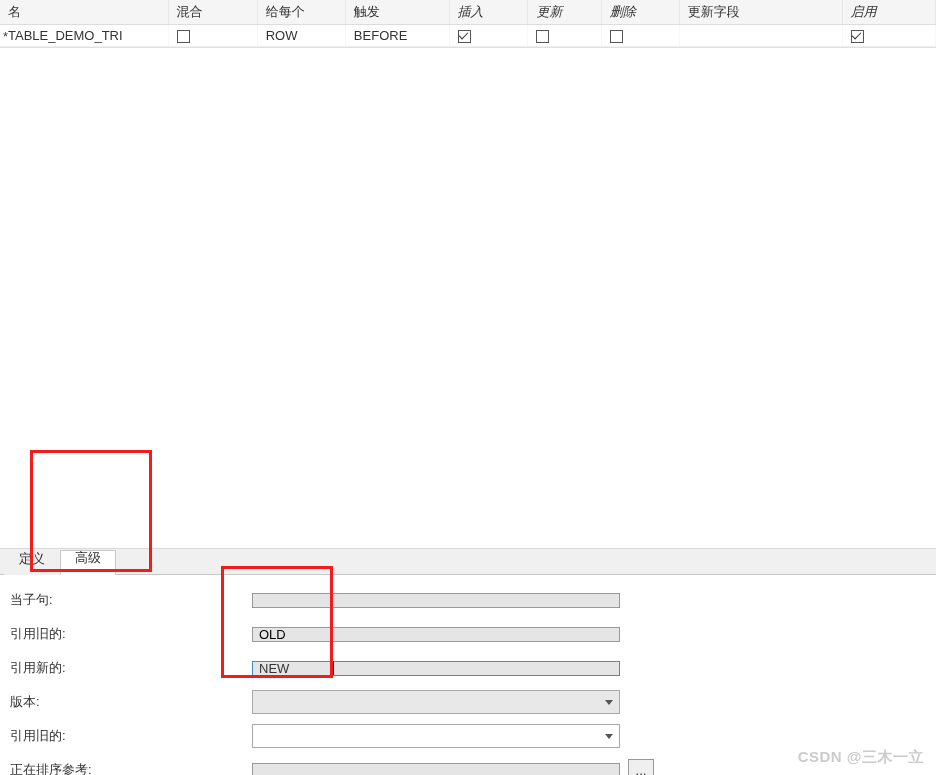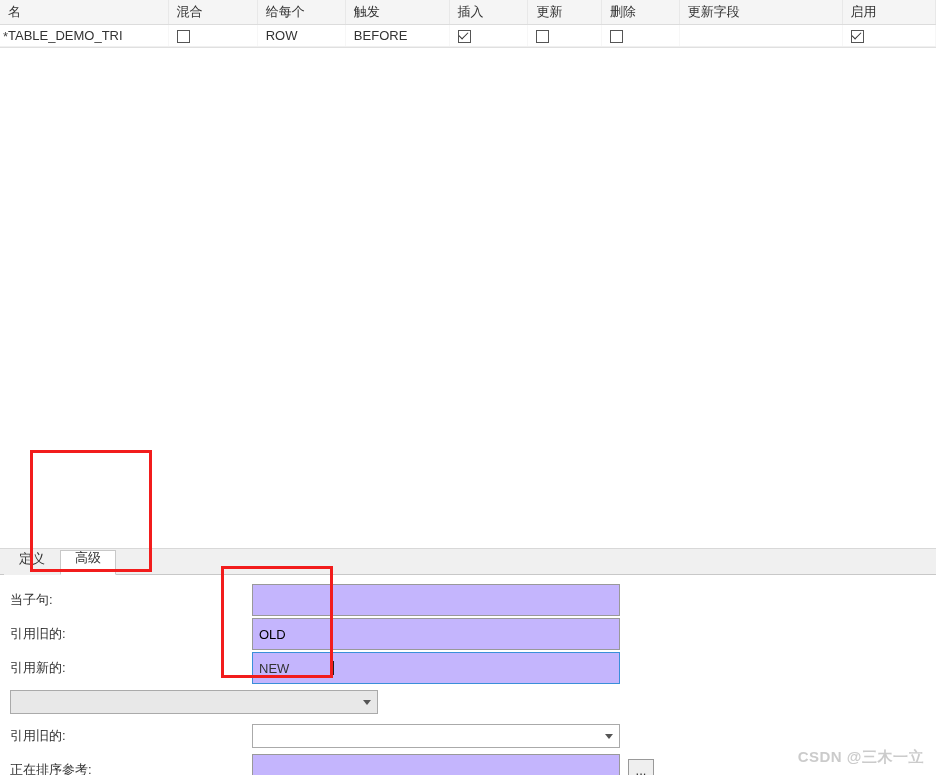--- a/index.html
+++ b/index.html
@@ -46,21 +46,21 @@
     }
     .col-name   { width: 162px; }
     .col-mix    { width: 86px; }
     .col-each   { width: 85px; }
     .col-trig   { width: 100px; }
     .col-ins    { width: 76px; }
     .col-upd    { width: 71px; }
     .col-del    { width: 75px; }
     .col-updf   { width: 157px; }
     .col-en     { width: 90px; }
-    .center { text-align: center; }
+    .center { text-align: center; font-style: italic; }
 
     .name-cell { position: relative; padding-left: 14px; }
     .modmark {
       position: absolute;
       left: 3px;
       top: 4px;
       color: #444;
       font-size: 13px;
     }
 
@@ -134,27 +134,27 @@
       align-items: center;
       height: 34px;
     }
     .form-label {
       width: 242px;
       font-size: 13px;
       color: #333;
     }
     .text-input {
       width: 368px;
-      height: 32px;
+      height: 15px;
       border: 1px solid #999;
       padding: 2px 6px;
       font-size: 13px;
       font-family: inherit;
       outline: none;
-      background: #c4b5fd;
+      background: #e5e5e5;
     }
     .text-input.focused {
       border-color: #3a8fd9;
     }
     .combo-box {
       width: 368px;
       height: 24px;
       border: 1px solid #aaa;
       background: #e8e8e8;
       display: flex;
@@ -296,20 +296,21 @@
 
   <div class="form-row">
     <div class="form-label">引用新的:</div>
     <div class="text-input focused" style="display:flex;align-items:center;gap:44px;">
       <span>NEW</span>
         <span class="caret"></span>
     </div>
   </div>
 
   <div class="form-row">
+    <div class="form-label">版本:</div>
     <div class="combo-box">
       <span class="combo-arrow"></span>
     </div>
   </div>
 
   <div class="form-row">
     <div class="form-label">引用旧的:</div>
     <div class="combo-box wht">
       <span class="combo-arrow"></span>
     </div>

